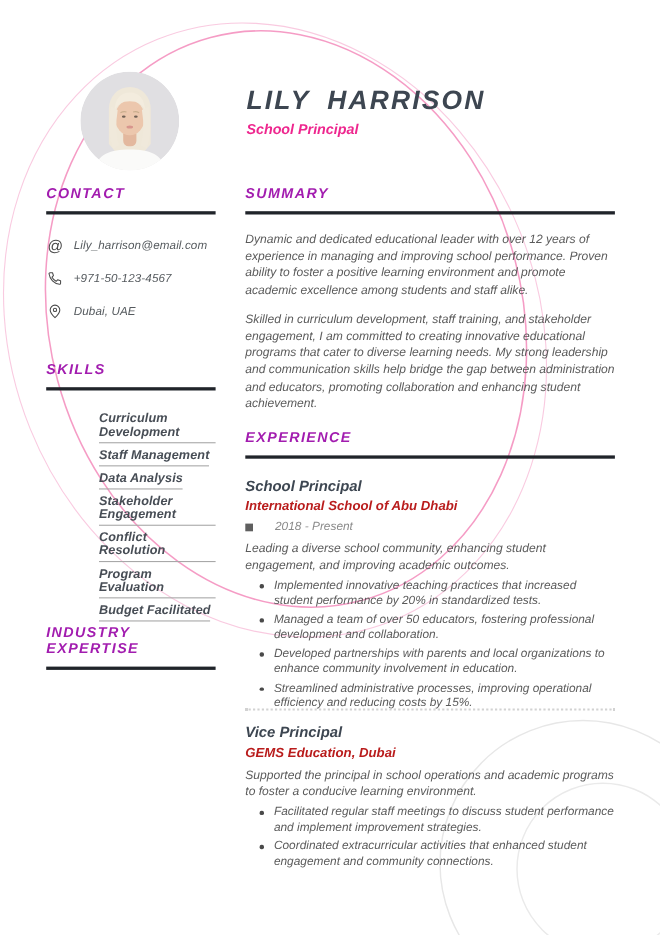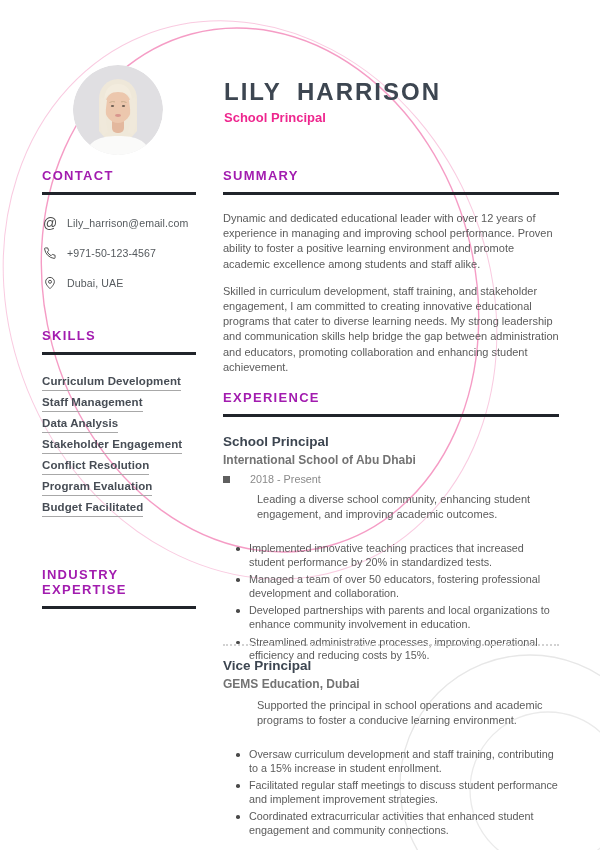--- a/index.html
+++ b/index.html
@@ -1,20 +1,20 @@
 <!DOCTYPE html>
 <html><head>
 <meta charset="utf-8">
 <style>
   * { margin: 0; padding: 0; box-sizing: border-box; }
   html, body { background: #ffffff; }
   body { font-family: "Liberation Sans", "DejaVu Sans", sans-serif; }
   .page {
     position: relative; width: 600px; height: 850px;
-    background: #ffffff; overflow: hidden;
+    background: #ffffff; overflow: hidden; font-style: italic;
   }
   .decor { position: absolute; left: 0; top: 0; z-index: 0; pointer-events: none; }
   .content { position: relative; z-index: 1; }
 
   
   .photo-wrap { position: absolute; left: 73px; top: 65px; width: 90px; height: 90px; border-radius: 50%; overflow: hidden; }
   .name { position: absolute; left: 224px; top: 78px; font-size: 24px; font-weight: 700; letter-spacing: 2px; word-spacing: 7px; color: #3d4651; }
   .job-title-header { position: absolute; left: 224px; top: 110px; font-size: 13px; font-weight: 700; color: #ee268e; }
 
   
@@ -24,42 +24,42 @@
   
   .aside-sec { position: absolute; left: 42px; width: 154px; }
   .contact-sec { top: 168px; }
   .contact-list { margin-top: 20px; }
   .contact-row { display: flex; align-items: center; margin-bottom: 14px; min-height: 15px; }
   .c-icon { width: 16px; height: 16px; flex: 0 0 16px; margin-right: 9px; display: flex; align-items: center; justify-content: center; color: #4a4a4a; }
   .at-glyph { font-size: 14px; font-weight: 400; color: #4a4a4a; line-height: 1; }
   .contact-text { font-size: 10.6px; color: #555a5e; letter-spacing: 0.1px; }
 
   .skills-sec { top: 328px; }
-  .skills-list { margin-top: 20px; }
+  .skills-list { margin-top: 20px; margin-left: 48px; }
   .skill { display: table; font-size: 11.5px; font-weight: 700; color: #474d55; padding-bottom: 3px; border-bottom: 1px solid #a8a8a8; margin-bottom: 5px; letter-spacing: 0.1px; }
 
   .industry-sec { top: 567px; }
 
   
   .main-sec { position: absolute; left: 223px; width: 336px; }
   .summary-sec { top: 168px; }
   .summary-sec p { margin-top: 16px; font-size: 11px; line-height: 15.2px; color: #5b5b5b; }
   .summary-sec p + p { margin-top: 12px; }
 
   .experience-sec { top: 390px; }
   .job { position: absolute; left: 0; width: 336px; }
   .job1 { top: 44px; }
   .jobs-divider { position: absolute; left: 0; top: 254px; width: 336px; border-top: 2px dotted #d2d2d2; }
   .job2 { top: 268px; }
   .j-title { font-size: 13.5px; font-weight: 700; color: #3d4651; }
-  .j-company { margin-top: 4px; font-size: 12px; font-weight: 700; color: #737373; }
+  .j-company { margin-top: 4px; font-size: 12px; font-weight: 700; color: #b91c1c; }
   .j-dates { margin-top: 6px; display: flex; align-items: center; font-size: 10.8px; color: #8a8a8a; gap: 12px; }
   .cal-icon { width: 7px; height: 7px; background: #5f5f5f; margin-right: 8px; }
-  .j-desc { margin-top: 7px; font-size: 11px; line-height: 15px; color: #5b5b5b; margin-left: 34px; }
-  .j-bullets { margin-top: 20px; list-style: none; }
+  .j-desc { margin-top: 7px; font-size: 11px; line-height: 15px; color: #5b5b5b; }
+  .j-bullets { margin-top: 4px; list-style: none; }
   .j-bullets li { position: relative; margin-left: 13px; padding-left: 13px; margin-top: 4px; font-size: 10.8px; line-height: 13.6px; color: #5b5b5b; }
   .j-bullets li::before { content: ""; position: absolute; left: 0; top: 5px; width: 3.5px; height: 3.5px; border-radius: 50%; background: #4a4a4a; }
 </style>
 </head>
 <body>
 
 <div class="page">
 
   <svg class="decor" width="600" height="850" viewBox="0 0 600 850">
     <ellipse cx="260" cy="290" rx="215" ry="265" transform="rotate(-15 260 290)" fill="none" stroke="#f27bb2" stroke-width="1.4" opacity="0.75"></ellipse>
@@ -166,21 +166,20 @@
         </ul>
       </div>
 
       <div class="jobs-divider"></div>
 
       <div class="job job2">
         <div class="j-title">Vice Principal</div>
         <div class="j-company">GEMS Education, Dubai</div>
         <div class="j-desc">Supported the principal in school operations and academic programs to foster a conducive learning environment.</div>
         <ul class="j-bullets">
-          <li>Oversaw curriculum development and staff training, contributing to a 15% increase in student enrollment.</li>
           <li>Facilitated regular staff meetings to discuss student performance and implement improvement strategies.</li>
           <li>Coordinated extracurricular activities that enhanced student engagement and community connections.</li>
         </ul>
       </div>
     </section>
 
   </div>
 </div>
 
 </body></html>

